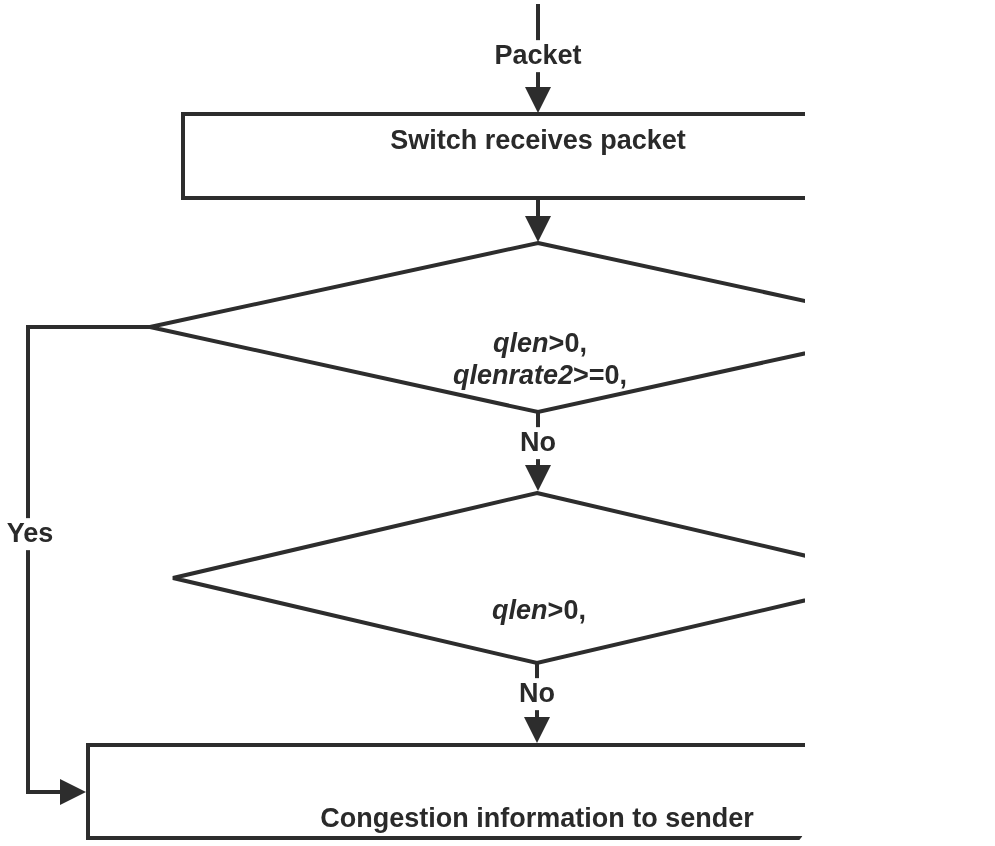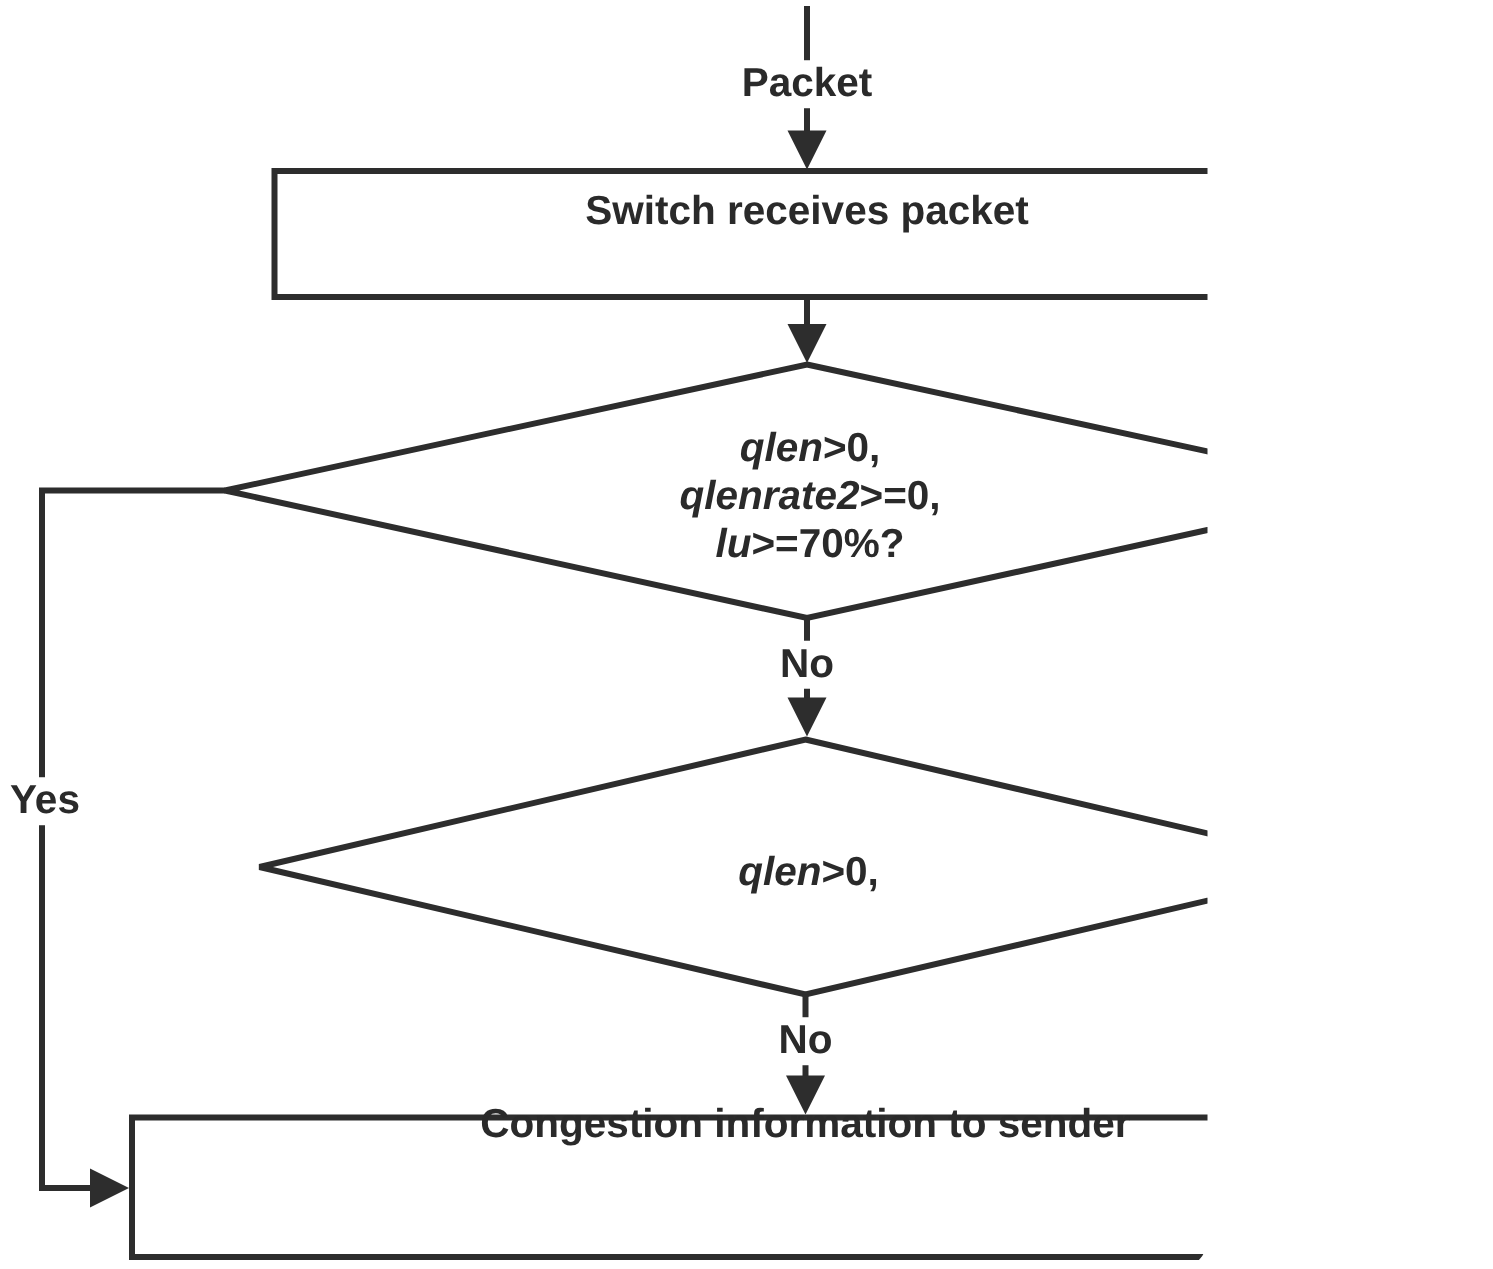--- a/index.html
+++ b/index.html
@@ -58,20 +58,21 @@
   }
   .decision-text{
     position:absolute;
     transform:translate(-50%,-50%);
     color:var(--text-color);
     font-size:27px;
     font-weight:bold;
     line-height:32px;
     text-align:center;
     white-space:nowrap;
+    margin-top:29px;
   }
   .var{
     font-style:italic;
   }
 </style>
 </head>
 <body>
 
 <div class="canvas">
 
@@ -104,30 +105,29 @@
     <polygon class="arrowhead" points="896,155 922,142 922,168"></polygon>
   </svg>
 
   <div class="label on-line" style="left:538px;top:56px;">Packet</div>
 
   <div class="label" style="left:538px;top:141px;">Switch receives packet</div>
 
   <div class="decision-text" style="left:540px;top:330px;">
     <div><span class="var">qlen</span><span>&gt;0,</span></div>
     <div><span class="var">qlenrate2</span><span>&gt;=0,</span></div>
-    <div><span class="var">lu</span><span>&gt;=70%?</span></div>
   </div>
 
   <div class="label on-line" style="left:538px;top:443px;">No</div>
 
   <div class="decision-text" style="left:539px;top:581px;">
     <div><span class="var">qlen</span><span>&gt;0,</span></div>
   </div>
 
   <div class="label on-line" style="left:537px;top:694px;">No</div>
 
   <div class="label on-line" style="left:30px;top:534px;">Yes</div>
 
   <div class="label on-line" style="left:965px;top:413px;">Yes</div>
 
-  <div class="label" style="left:537px;top:750px;">Congestion information to sender</div>
+  <div class="label" style="left:537px;top:819px;">Congestion information to sender</div>
 
 </div>
 
 </body></html>

